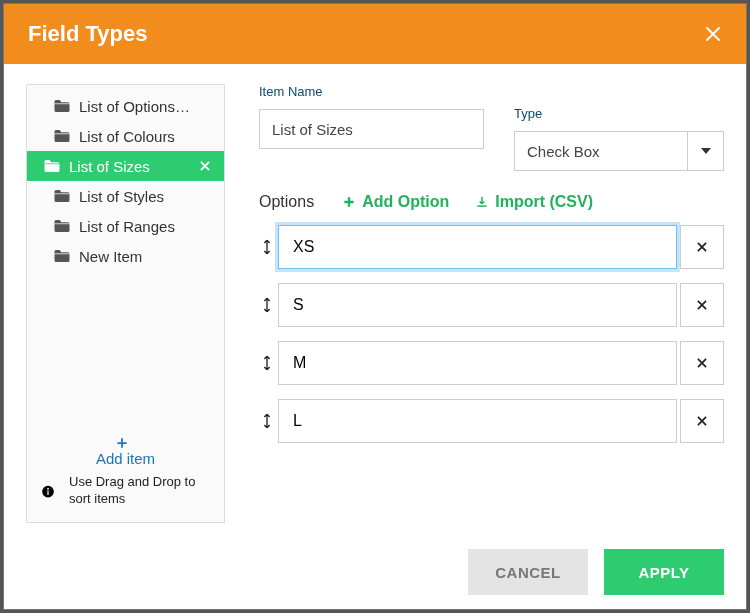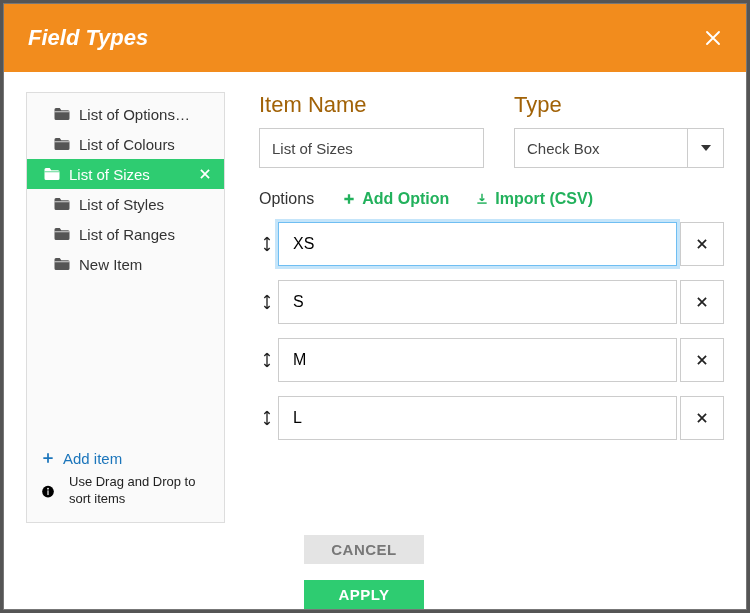--- a/index.html
+++ b/index.html
@@ -16,26 +16,25 @@
     position: absolute;
     top: 3px; left: 3px; right: 3px; bottom: 3px;
     background: #fff;
     border: 1px solid #777;
     display: flex;
     flex-direction: column;
   }
   .modal-header {
     background: #f28c1d;
     color: #fff;
-    height: 68px;
+    height: 60px;
     display: flex;
     align-items: center;
     justify-content: space-between;
     padding: 4px 24px;
-    font-style: italic;
   }
   .modal-header h1 {
     font-size: 22px;
     font-weight: 600;
   }
   .close-x svg { width: 18px; height: 18px; }
   .close-x { cursor: pointer; display: flex; }
   .modal-body {
     flex: 1;
     display: flex;
@@ -73,46 +72,47 @@
   .sb-item .folder-ic { width: 18px; flex: 0 0 18px; margin-right: 8px; display:flex; }
   .sb-item .close-ic { width: 14px; flex: 0 0 14px; display:flex; }
   .sb-foot { padding: 6px 14px 2px 14px; }
   .add-item-link {
     color: #1b75bb;
     font-size: 15px;
     display: flex;
     align-items: center;
     cursor: pointer;
     margin-bottom: 6px;
+    flex-direction: column;
   }
   .add-item-link .plus-ic { width: 14px; margin-right: 8px; display:flex; }
   .hint {
     font-size: 13px;
     color: #222;
     display: flex;
     gap: 14px;
     line-height: 1.35;
   }
   .hint .info-ic { width: 14px; flex: 0 0 14px; margin-top: 2px; display:flex; }
 
   .main { flex: 1; }
   .row1 { display: flex; gap: 30px; margin-bottom: 22px; }
   .fld { display:flex; flex-direction:column; gap:10px; }
-  .fld .flabel { font-size: 22px; color: #a16207; }
+  .fld .flabel { font-size: 13px; color: #0c4a6e; }
   .input, .select {
     height: 40px;
     border: 1px solid #ccc;
     background: #fff;
     padding: 0 12px;
     font-size: 15px;
     color: #444;
     outline: none;
   }
   .item-name-col { flex: 1; }
-  .type-col { width: 210px; }
+  .type-col { width: 210px; margin-top: 22px; }
   .select-wrap {
     display: flex;
   }
   .select-main {
     flex: 1;
     display:flex; align-items:center;
   }
   .select-arrow {
     width: 36px;
     border: 1px solid #ccc;
@@ -163,21 +163,20 @@
   }
   .del-btn svg { width:14px;height:14px; }
 
   .modal-footer {
     height: 74px;
     display:flex;
     align-items:center;
     justify-content:flex-end;
     gap: 16px;
     padding-right: 22px;
-    flex-direction: column;
   }
   .btn {
     height: 46px;
     min-width: 120px;
     border: none;
     font-size: 15px;
     font-weight: 700;
     letter-spacing: 0.5px;
     cursor:pointer;
     text-transform: uppercase;

